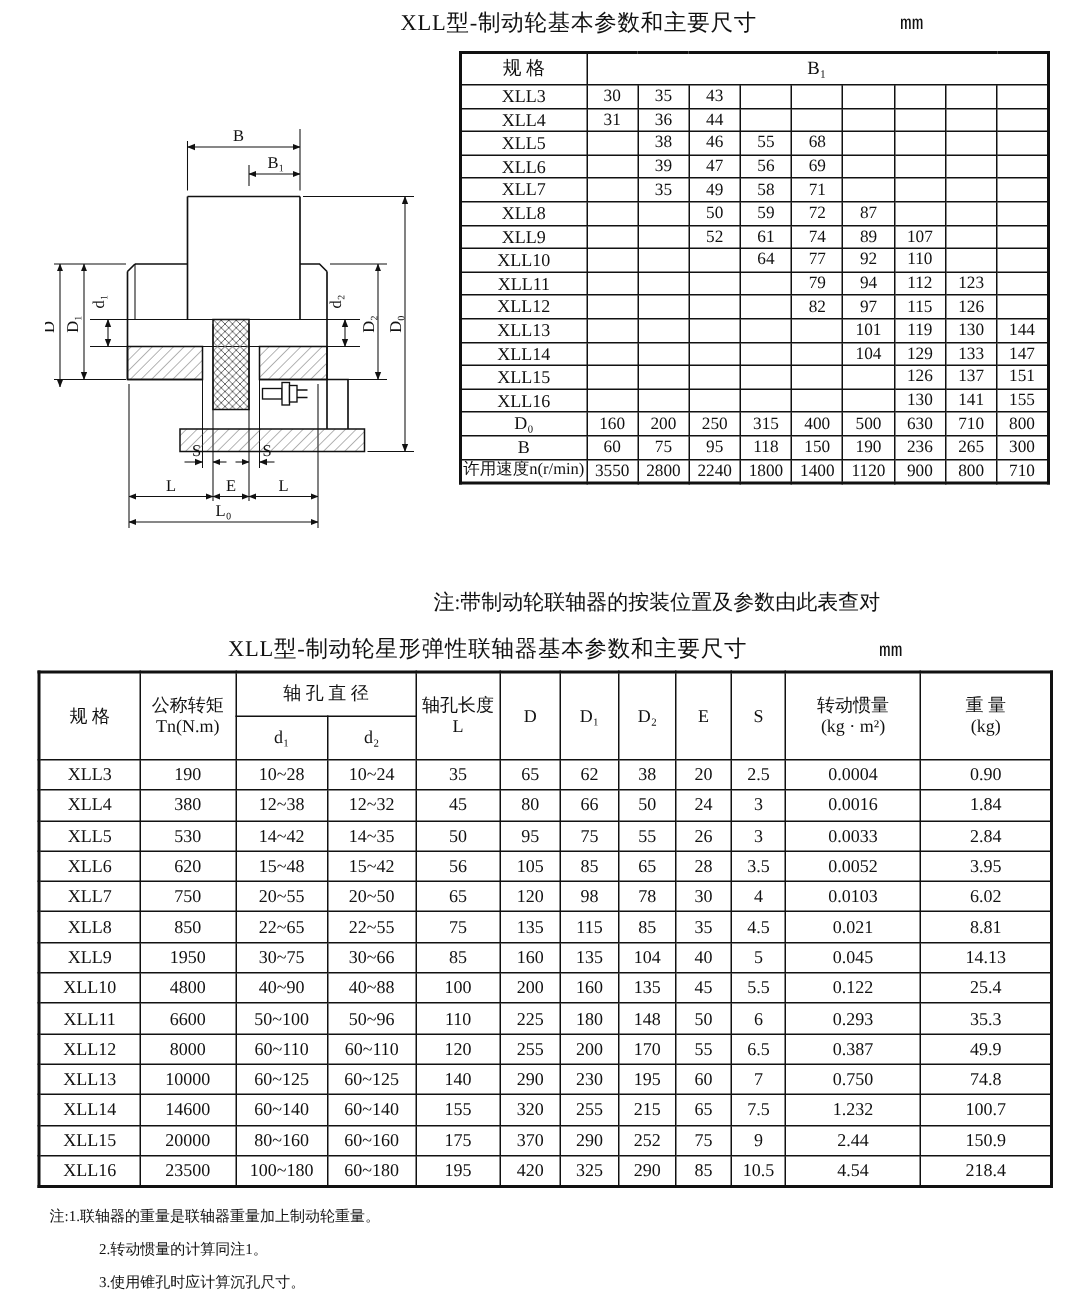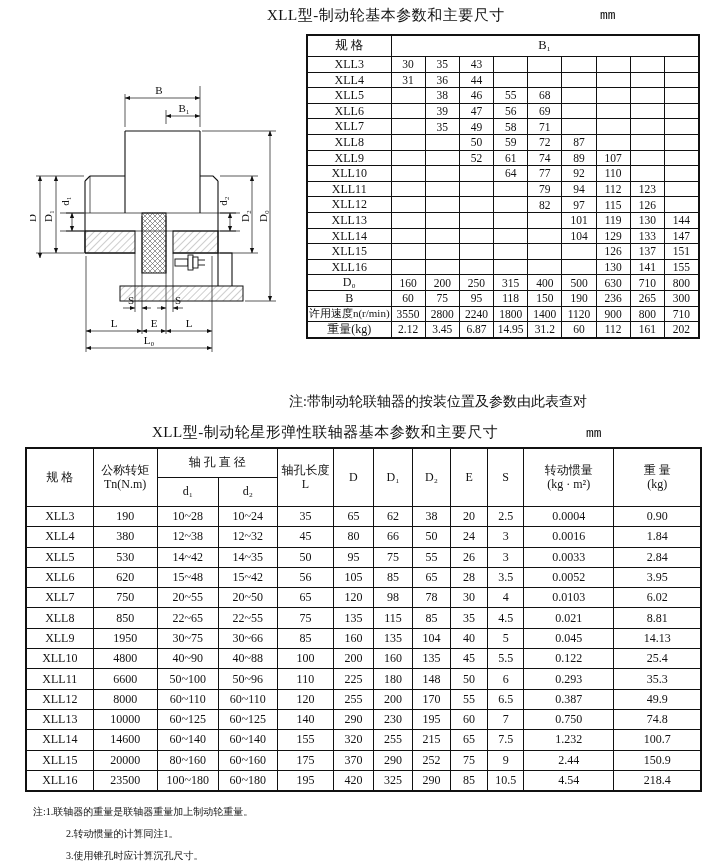--- a/index.html
+++ b/index.html
@@ -337,32 +337,20 @@
           <td class="lbl small">许用速度n(r/min)</td>
           <td>3550</td>
           <td>2800</td>
           <td>2240</td>
           <td>1800</td>
           <td>1400</td>
           <td>1120</td>
           <td>900</td>
           <td>800</td>
           <td>710</td>
-        </tr>
-        <tr>
-          <td class="lbl">重量(kg)</td>
-          <td>2.12</td>
-          <td>3.45</td>
-          <td>6.87</td>
-          <td>14.95</td>
-          <td>31.2</td>
-          <td>60</td>
-          <td>112</td>
-          <td>161</td>
-          <td>202</td>
         </tr>
       </tbody>
   </table>
 
   <div class="abs note1">注:带制动轮联轴器的按装位置及参数由此表查对</div>
 
   <div class="abs title" style="left:152px;top:423px;">XLL型-制动轮星形弹性联轴器基本参数和主要尺寸</div>
   <div class="abs unit" style="left:586px;top:426px;">mm</div>
 
   <table class="abs t2">

